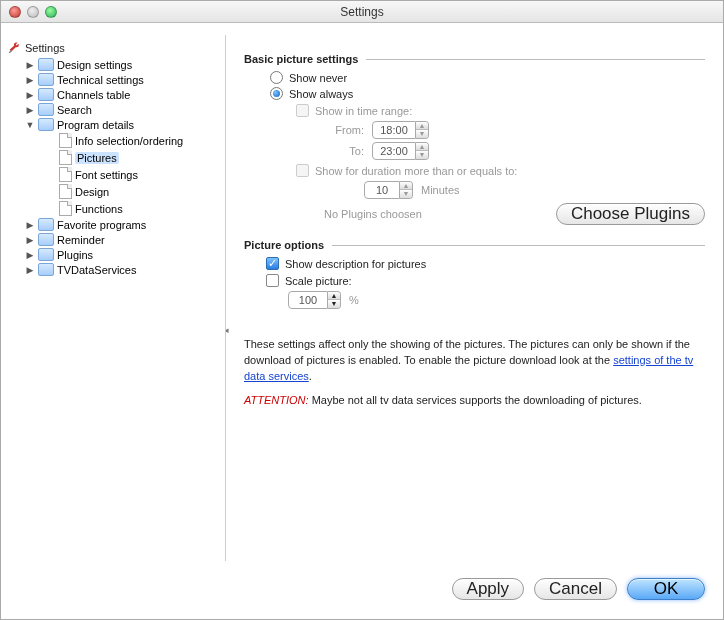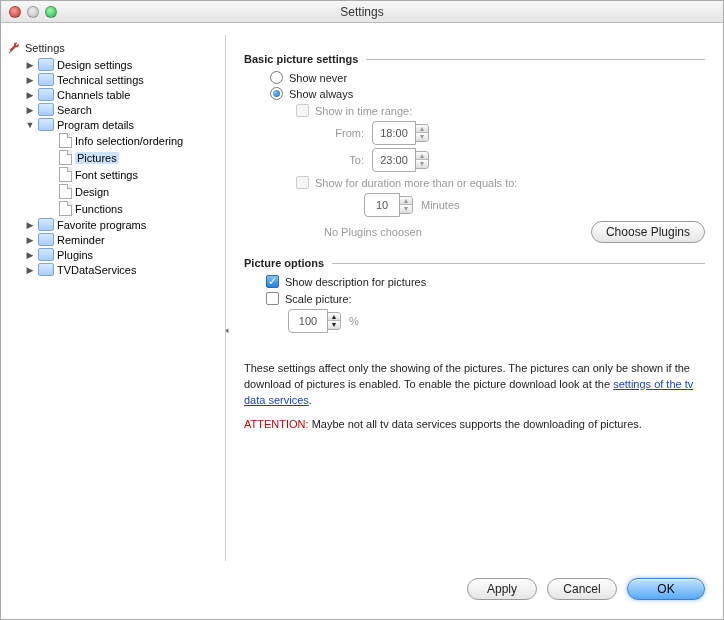--- a/index.html
+++ b/index.html
@@ -35,31 +35,31 @@
 .radio.checked::after { content:""; width:7px; height:7px; border-radius:50%; background: radial-gradient(circle at 35% 35%, #7cc3ff, #0a63c9); }
 .sub-block { padding-left: 52px; color: #999; }
 .chk-row { display:flex; align-items:center; gap:6px; margin:4px 0; }
 .chk { width:13px; height:13px; border:1px solid #888; border-radius:2px; background:#fff; display:flex; align-items:center; justify-content:center; }
 .chk.disabled { border-color:#ccc; background:#f5f5f5; }
 .chk.checked { background: linear-gradient(#7cc3ff,#2a7de1); border-color:#2a6db0; }
 .chk.checked::after { content:"✓"; color:#fff; font-size:11px; line-height:11px; }
 .time-row { display:flex; align-items:center; gap:8px; margin:3px 0 3px 28px; }
 .time-row .tlabel { width: 40px; text-align: right; }
 .spinner { display:flex; align-items:center; }
-.spinner input { width:44px; height:24px; font-size:11px; text-align:center; border:1px solid #aaa; border-radius:4px 0 0 4px; background:#fff; padding:0 2px; }
+.spinner input { width:44px; height:18px; font-size:11px; text-align:center; border:1px solid #aaa; border-radius:4px 0 0 4px; background:#fff; padding:0 2px; }
 .spinner .steps { display:flex; flex-direction:column; border:1px solid #aaa; border-left:none; border-radius:0 4px 4px 0; overflow:hidden; }
 .spinner .steps div { width:12px; height:8px; font-size:7px; line-height:7px; text-align:center; background:linear-gradient(#fefefe,#ddd); cursor:default; border-bottom:1px solid #bbb;}
 .spinner .steps div:last-child { border-bottom:none;}
 .plugin-row { display:flex; align-items:center; margin:4px 0 4px 28px; gap: 14px;}
-.mac-btn { display:inline-flex; align-items:center; justify-content:center; padding:2px 14px; min-width:70px; height:22px; border:1px solid #9a9a9a; border-radius:11px; background:linear-gradient(#fefefe,#e6e6e6); font-size:12px; color:#222; cursor:default; box-shadow: 0 1px 0 #fff inset; }
+.mac-btn { display:inline-flex; align-items:center; justify-content:center; padding:2px 14px; min-width:70px; height:22px; border:1px solid #9a9a9a; border-radius:11px; background:linear-gradient(#fefefe,#e6e6e6); font-size:17px; color:#222; cursor:default; box-shadow: 0 1px 0 #fff inset; }
 .mac-btn.default { background:linear-gradient(#bfe4ff,#5aa9f7); border-color:#3e7fc7; color:#000; box-shadow: 0 0 4px rgba(60,140,255,.6), 0 1px 0 rgba(255,255,255,.6) inset; }
 .picture-opts { padding-left: 22px; }
 .note { margin: 28px 0 6px 0; line-height: 1.45; }
 .note a { color: #1644d0; text-decoration: underline; }
-.attn { color: #c00; }
+.attn { color: #c00; font-style: italic; }
 .footer { height: 46px; border-top: 0; display:flex; justify-content:flex-end; align-items:center; gap:10px; padding: 0 18px 14px 0; background:#fff; }
 .disabled-text { color:#999; }
 </style>
 </head>
 <body>
 
 <div class="window">
   <div class="titlebar">
     <div class="traffic">
       <div class="tl red"></div>

